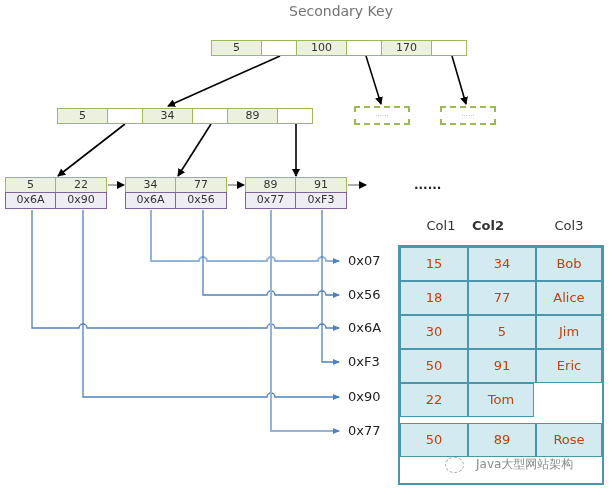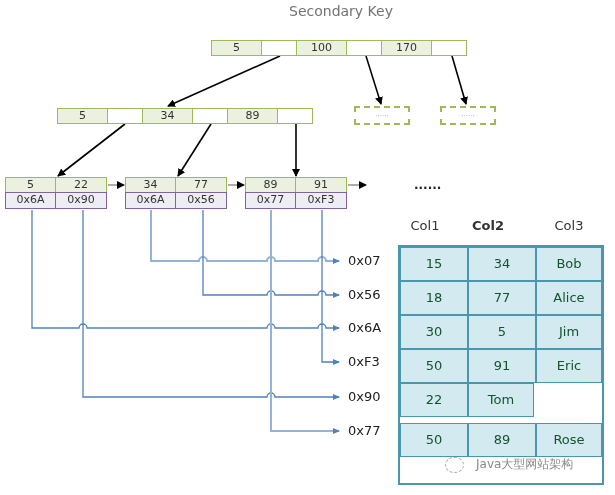--- a/index.html
+++ b/index.html
@@ -20,21 +20,21 @@
     .leaf .k { box-sizing: border-box; width: 52px; height: 16px; margin-left: -1.5px; background: #ebf1de;
       border: 1.5px solid #9bbb59; font-size: 11px; line-height: 13px; text-align: center; color: #333; }
     .leaf .p { box-sizing: border-box; width: 52px; height: 17px; margin-left: -1.5px; margin-top: -1px; background: #efedf4;
       border: 1.5px solid #8064a2; font-size: 11px; line-height: 14px; text-align: center; color: #333; }
     #ellipsis { left: 414px; top: 178px; font-size: 12px; font-weight: bold; letter-spacing: 0px; color: #222; }
     .colhead { position: absolute; top: 218px; width: 68px; text-align: center; font-size: 13px; color: #333; }
     #tbl { position: absolute; left: 398px; top: 245px; width: 206px; height: 240px; box-sizing: border-box;
       border: 2px solid #4a97ad; background: #fff; }
     .trow { position: absolute; left: 0; width: 202px; height: 34px; display: flex; }
     .tcell { box-sizing: border-box; width: 68px; height: 34px; background: #d3eaf0; border: 1px solid #4a97ad;
-      font-size: 13px; line-height: 32px; text-align: center; color: #14532d; }
+      font-size: 13px; line-height: 32px; text-align: center; color: #c2410c; }
     .tcell.c3 { width: 66px; }
     .addr { position: absolute; left: 348px; font-size: 13px; color: #222; }
     #watermark { position: absolute; left: 445px; top: 456px; font-size: 12px; color: #8a8a8a; display: flex; align-items: center; gap: 12px; }
     #wm-icon { width: 17px; height: 14px; border: 1px dashed #aaa; border-radius: 50%; }
     svg#lines { position: absolute; left: 0; top: 0; }
   </style>
 </head>
 <body>
 
 <div id="canvas">
@@ -125,21 +125,21 @@
 
   <div id="ellipsis" class="abs">......</div>
 
   <div class="addr" style="top:253px;">0x07</div>
   <div class="addr" style="top:287px;">0x56</div>
   <div class="addr" style="top:320px;">0x6A</div>
   <div class="addr" style="top:354px;">0xF3</div>
   <div class="addr" style="top:389px;">0x90</div>
   <div class="addr" style="top:423px;">0x77</div>
 
-  <div class="colhead" style="left:391px;">Col1</div>
+  <div class="colhead" style="left:407px;">Col1</div>
   <div class="colhead" style="left:454px;font-weight:bold;">Col2</div>
   <div class="colhead" style="left:535px;">Col3</div>
 
   <div id="tbl">
     <div class="trow" style="top:0px;">
       <div class="tcell">15</div>
       <div class="tcell">34</div>
       <div class="tcell c3">Bob</div>
     </div>
     <div class="trow" style="top:34px;">

